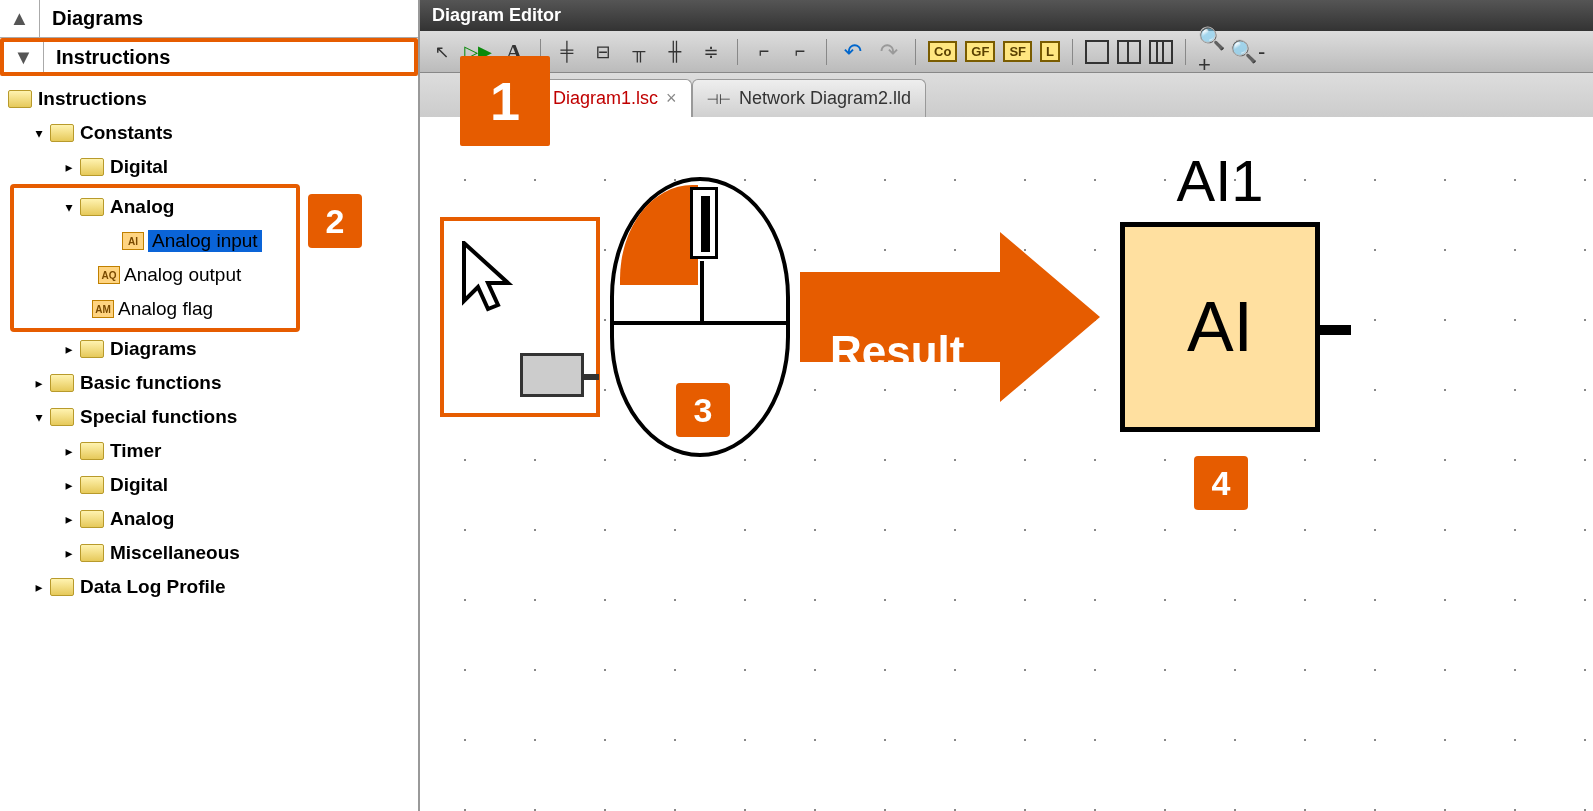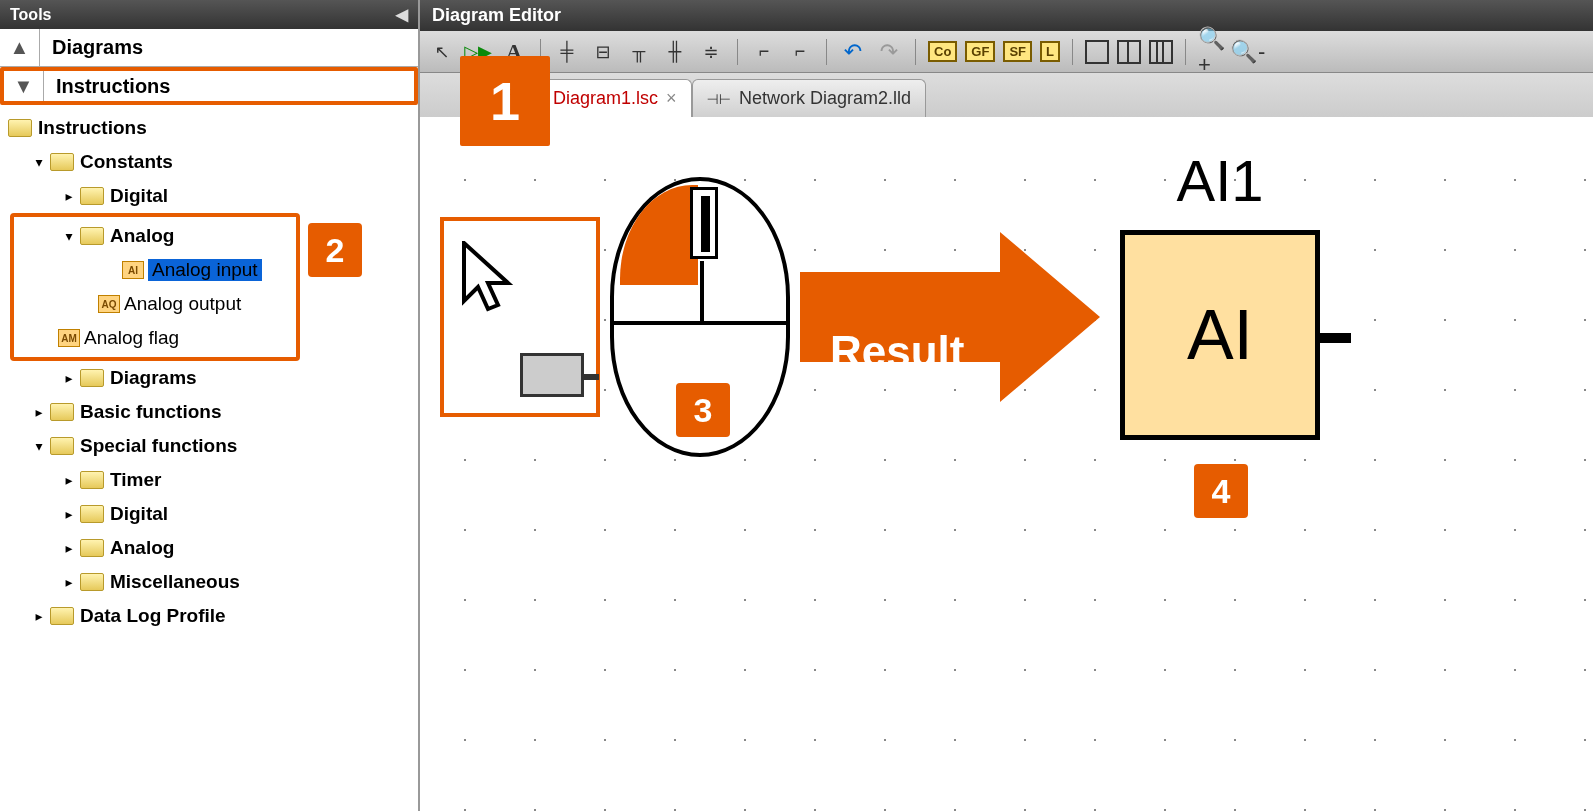--- a/index.html
+++ b/index.html
@@ -66,36 +66,32 @@
   .mouse-div { position:absolute; top: 80px; left:86px; width:4px; height: 60px; background:#000;}
   .mouse-cross { position:absolute; top: 140px; left:0; right:0; height:4px; background:#000;}
   
   .callout-3 { position: absolute; bottom: 16px; left: 62px; }
   
   .big-arrow { position:relative; width: 300px; height: 180px; }
   .big-arrow svg { width:100%; height:100%;}
   .big-arrow-text { position:absolute; top:60px; left: 30px; color:#fff; font-size: 44px; font-weight: bold; margin-top: 40px; }
   
   .block { position:absolute; top: 30px; left: 700px; }
-  .block-label { font-size: 58px; font-weight: normal; text-align:center; margin-bottom: 16px;}
+  .block-label { font-size: 58px; font-weight: normal; text-align:center; margin-bottom: 8px;}
   .block-body { width: 200px; height: 210px; border: 5px solid #000; background:#ffe0a0; display:flex; align-items:center; justify-content:center; font-size: 70px; position:relative;}
   .block-body::after { content:""; position:absolute; right:-36px; top: 98px; width:36px; height:10px; background:#000;}
   .callout-4 { position:absolute; bottom: -78px; left: 74px;}
   
 </style>
 </head>
 <body>
 
 <div class="app">
 
   <div class="sidebar">
-    <div class="tools-header">
-      <span>Tools</span>
-      <span class="triangle">◀</span>
-    </div>
 
     <div class="section-header">
       <div class="chevron-box">▲</div>
       <div class="label">Diagrams</div>
     </div>
 
     <div class="section-header highlighted-section">
       <div class="chevron-box">▼</div>
       <div class="label">Instructions</div>
     </div>
@@ -124,21 +120,21 @@
             <span class="label">Analog</span>
           </div>
           <div class="tree-row leaf selected" style="padding-left:108px">
             <span class="smallicon">AI</span>
             <span class="label">Analog input</span>
           </div>
           <div class="tree-row leaf" style="padding-left:84px">
             <span class="smallicon">AQ</span>
             <span class="label">Analog output</span>
           </div>
-          <div class="tree-row leaf" style="padding-left:44px">
+          <div class="tree-row leaf" style="padding-left:78px">
             <span class="smallicon">AM</span>
             <span class="label">Analog flag</span>
           </div>
         </div>
         <div class="callout" style="top: 10px; left: 300px;">2</div>
       </div>
 
       <div class="tree-row tree-indent-2">
         <span class="toggle">▸</span>
         <span class="folder"></span>

